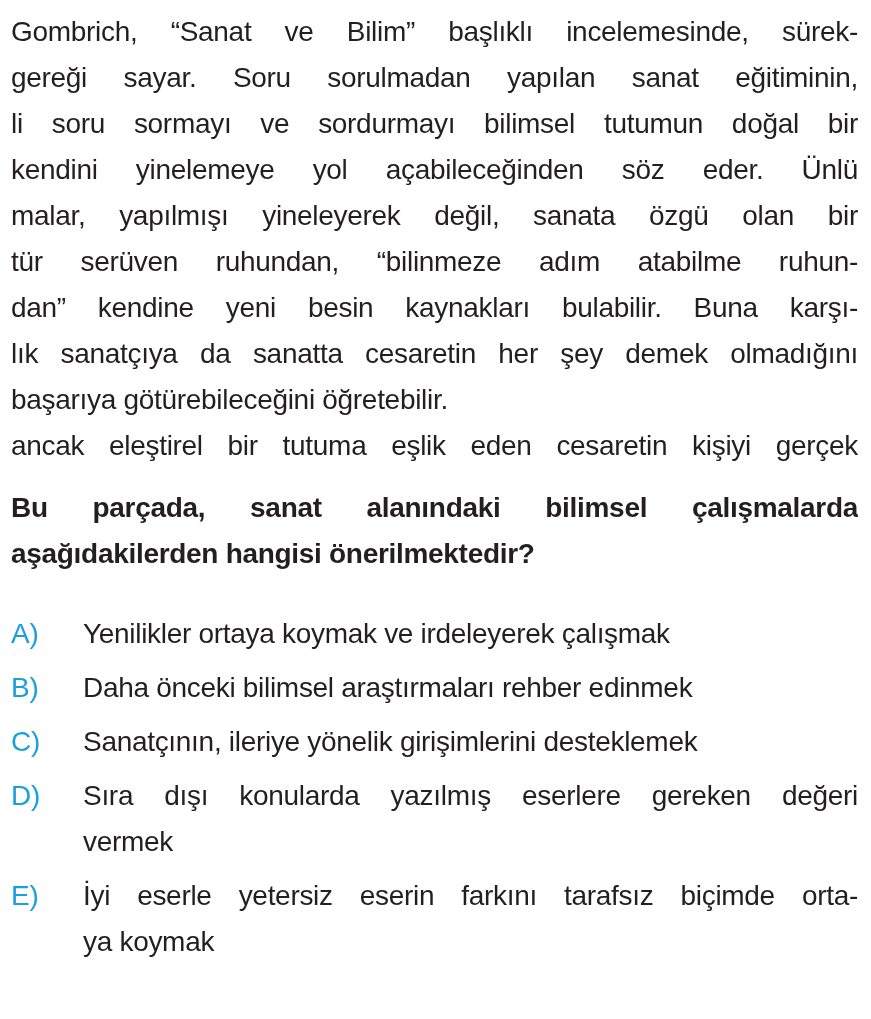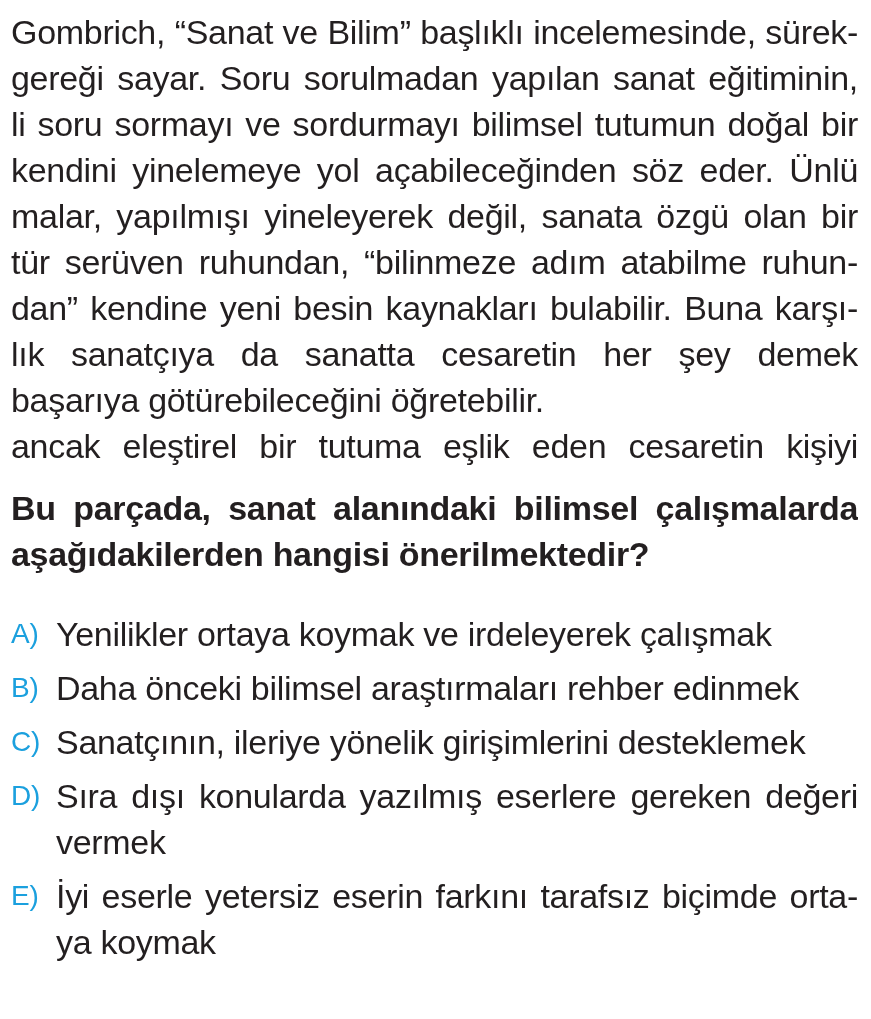--- a/index.html
+++ b/index.html
@@ -7,21 +7,21 @@
     width: 871px; height: 1019px;
     background: #ffffff;
     font-family: "Liberation Sans", sans-serif;
     color: #231f20;
     overflow: hidden;
   }
   .page { position: relative; width: 871px; height: 1019px; background: #ffffff; }
   .content { position: absolute; left: 11px; top: 9px; width: 847px; }
 
   .line {
-    font-size: 34px;
+    font-size: 28px;
     line-height: 46px;
     height: 46px;
     letter-spacing: -0.3px;
     overflow: hidden;
     white-space: nowrap;
   }
   .just {
     white-space: normal;
     text-align: justify;
     text-align-last: justify;
@@ -32,21 +32,21 @@
   .options-block { margin-top: 34px; }
   .option { display: flex; align-items: flex-start; }
   .option + .option { margin-top: 8px; }
   .option-letter {
     flex: 0 0 45px;
     font-size: 28px;
     line-height: 46px;
     letter-spacing: -0.3px;
     color: #1ba0de;
   }
-  .opt-lines { flex: 1 1 auto; min-width: 0; }
+  .opt-lines { flex: 1 1 auto; min-width: 0; margin-left: 27px; }
 </style>
 </head>
 <body>
 
 <div class="page">
   <div class="content">
 
     <div>
       <div class="line just">Gombrich, “Sanat ve Bilim” başlıklı incelemesinde, sürek-</div>
       <div class="line just">gereği sayar. Soru sorulmadan yapılan sanat eğitiminin,</div>

